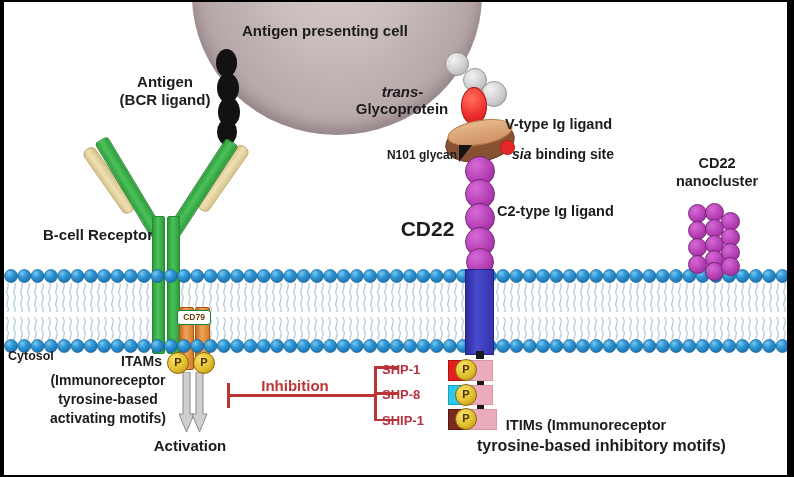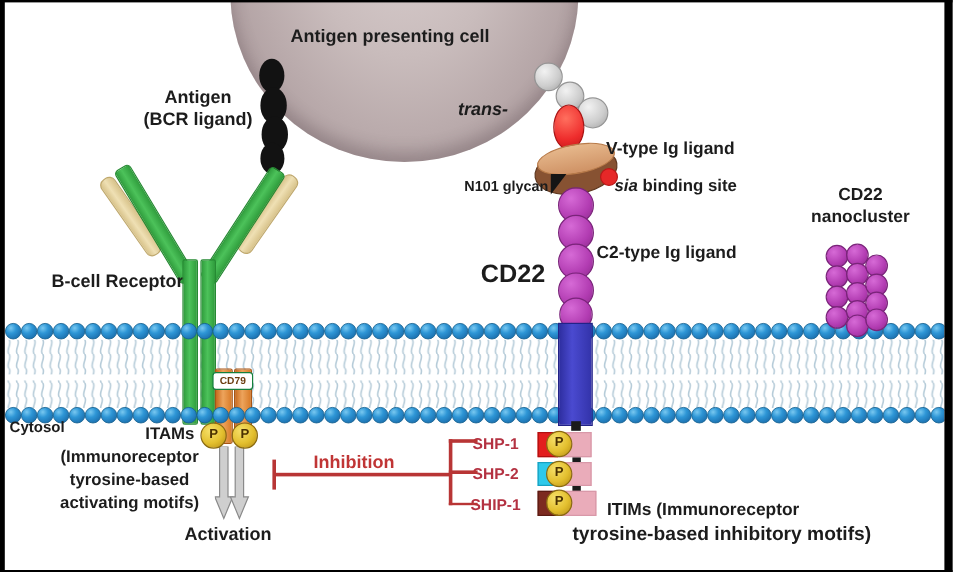--- a/index.html
+++ b/index.html
@@ -47,21 +47,21 @@
   
   .pur{position:absolute;border-radius:50%;
        background:radial-gradient(circle at 35% 30%,#d66ad6,#b23cb2 60%,#8a2a8a);border:1px solid #7a247a;}
   
   #tm{left:465px;top:269px;width:27px;height:84px;z-index:24;
       background:linear-gradient(90deg,#2e2ea0,#4a4ad0 40%,#3333aa);border:1px solid #222288;}
   .tdot{position:absolute;background:#1a1a1a;z-index:25;}
   
   .pink{position:absolute;background:#eaacba;border:1px solid #d898a8;z-index:26;}
   .enz{position:absolute;width:15px;z-index:27;}
-  .shp{position:absolute;width:62px;font-size:13px;font-weight:700;color:#b43242;text-align:center;z-index:27;}
+  .shp{position:absolute;width:62px;font-size:13px;font-weight:700;color:#b43242;text-align:left;z-index:27;}
   
   .red{position:absolute;background:#b83535;z-index:28;}
   #inhib{left:240px;top:377px;width:110px;text-align:center;font-size:15px;font-weight:600;color:#c03535;z-index:28;}
   
   #tails,#heads{position:absolute;left:4px;}
   #tails{top:283px;z-index:1;}
   #heads{top:263px;z-index:20;}
   .z5{z-index:5;}
   #cd22big{left:400px;top:217px;width:55px;font-size:21px;font-weight:700;}
   .nan{position:absolute;width:17px;height:17px;border-radius:50%;z-index:22;
@@ -99,20 +99,21 @@
   <div class="garm" style="left:165px;top:124px;transform:rotate(33deg);"></div>
   <div class="stem z5" style="left:152px;"></div>
   <div class="stem z5" style="left:167px;"></div>
   <div class="lbl" style="left:38px;top:227px;width:120px;">B-cell Receptor</div>
 
   <div class="cd79 z5" style="left:179px;"></div>
   <div class="cd79 z5" style="left:195px;"></div>
   <div id="cd79lab" class="abs">CD79</div>
 
   <div class="lbl ital" style="left:355px;top:84px;width:95px;">trans-</div>
+  <div class="lbl" style="left:352px;top:101px;width:100px;">Glycoprotein</div>
   <div class="gray" style="left:445px;top:52px;width:22px;height:22px;"></div>
   <div class="gray" style="left:463px;top:68px;width:22px;height:22px;"></div>
   <div class="gray" style="left:481px;top:81px;width:24px;height:24px;"></div>
   <div id="sialic" class="abs"></div>
 
   <div id="bowlDark" class="abs"></div>
   <div id="bowlTop" class="abs"></div>
   <div id="n101tri" class="abs"></div>
   <div id="siadot" class="abs"></div>
   <div class="lbl" style="left:505px;top:117px;text-align:left;font-size:14.5px;">V-type Ig ligand</div>
@@ -286,21 +287,21 @@
   <div class="pink" style="left:462px;top:360px;width:29px;height:19px;"></div>
   <div class="pink" style="left:462px;top:385px;width:29px;height:18px;"></div>
   <div class="pink" style="left:462px;top:409px;width:33px;height:19px;"></div>
   <div class="enz" style="left:448px;top:360px;height:19px;background:#e31e1e;border:1px solid #b01010;"></div>
   <div class="enz" style="left:448px;top:385px;height:18px;background:#2ec9ea;border:1px solid #18a0c0;"></div>
   <div class="enz" style="left:448px;top:409px;height:19px;background:#7c2a20;border:1px solid #5a1a12;"></div>
   <div class="pcirc" style="left:455px;top:359px;">P</div>
   <div class="pcirc" style="left:455px;top:384px;">P</div>
   <div class="pcirc" style="left:455px;top:408px;">P</div>
   <div class="shp" style="left:382px;top:362px;">SHP-1</div>
-  <div class="shp" style="left:382px;top:387px;">SHP-2</div>
+  <div class="shp" style="left:382px;top:387px;">SHP-8</div>
   <div class="shp" style="left:382px;top:413px;">SHIP-1</div>
   <div class="lbl" style="left:496px;top:418px;width:180px;font-size:14.5px;z-index:28;">ITIMs (Immunoreceptor</div>
   <div class="lbl" style="left:477px;top:437px;width:222px;font-size:16px;z-index:28;">tyrosine-based inhibitory motifs)</div>
 
   <div class="pcirc" style="left:167px;top:352px;">P</div>
   <div class="pcirc" style="left:193px;top:352px;">P</div>
   <div class="lbl" style="left:100px;top:354px;width:62px;text-align:right;font-size:14px;z-index:21;">ITAMs</div>
   <div class="lbl" style="left:28px;top:373px;width:160px;font-size:14px;">(Immunoreceptor</div>
   <div class="lbl" style="left:28px;top:392px;width:160px;font-size:14px;">tyrosine-based</div>
   <div class="lbl" style="left:28px;top:411px;width:160px;font-size:14px;">activating motifs)</div>

